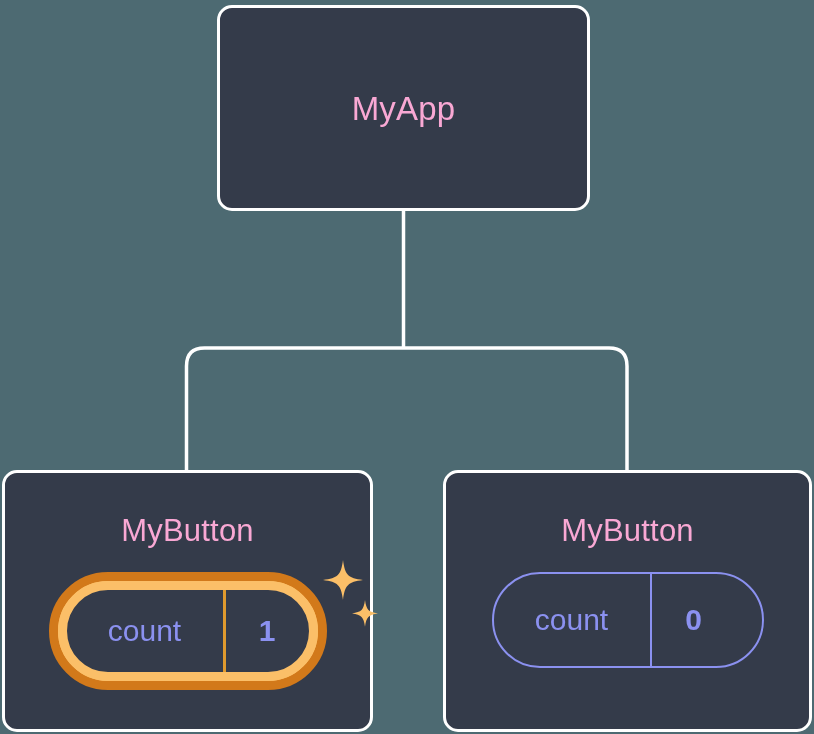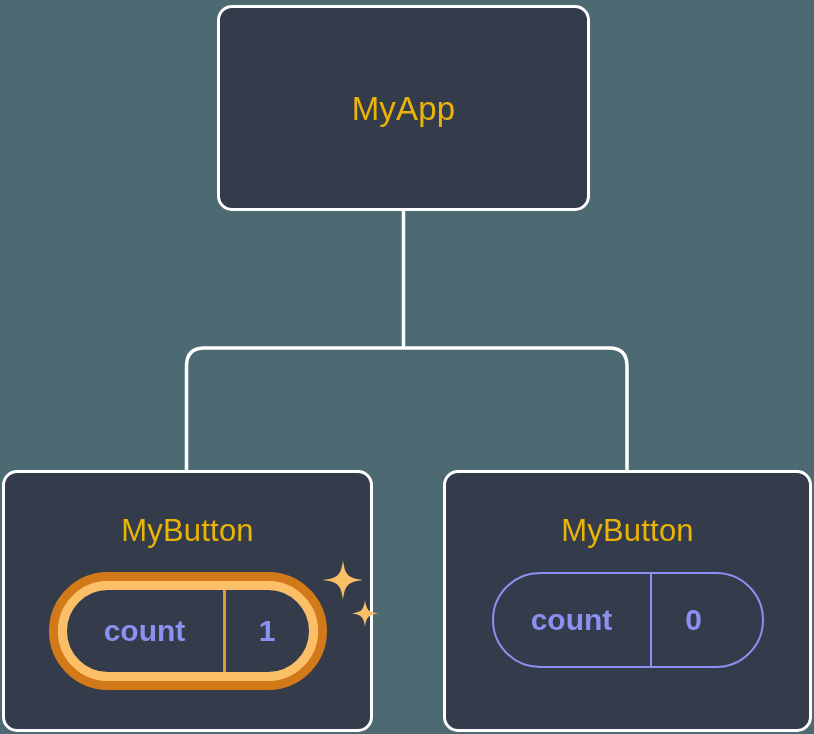--- a/index.html
+++ b/index.html
@@ -56,21 +56,21 @@
   }
   .node-child-right {
     left: 443px;
     top: 470px;
     width: 369px;
     height: 262px;
     padding-top: 42px;
   }
 
   .node-title {
-    color: #eab308;
+    color: #f9a8d4;
     font-size: 31px;
     font-weight: 400;
     letter-spacing: 0.2px;
     line-height: 1;
     white-space: nowrap;
   }
   .node-root .node-title {
     font-size: 33px;
   }
 
@@ -93,21 +93,21 @@
   }
   .pill-cell {
     display: flex;
     align-items: center;
     justify-content: center;
     box-sizing: border-box;
   }
   .pill-key {
     width: 156px;
     font-size: 30px;
-    font-weight: 700;
+    font-weight: 400;
   }
   .pill-val {
     width: 86px;
     font-size: 30px;
     font-weight: 700;
   }
 
   
   .pill-normal {
     border: 2px solid #8b91f0;

